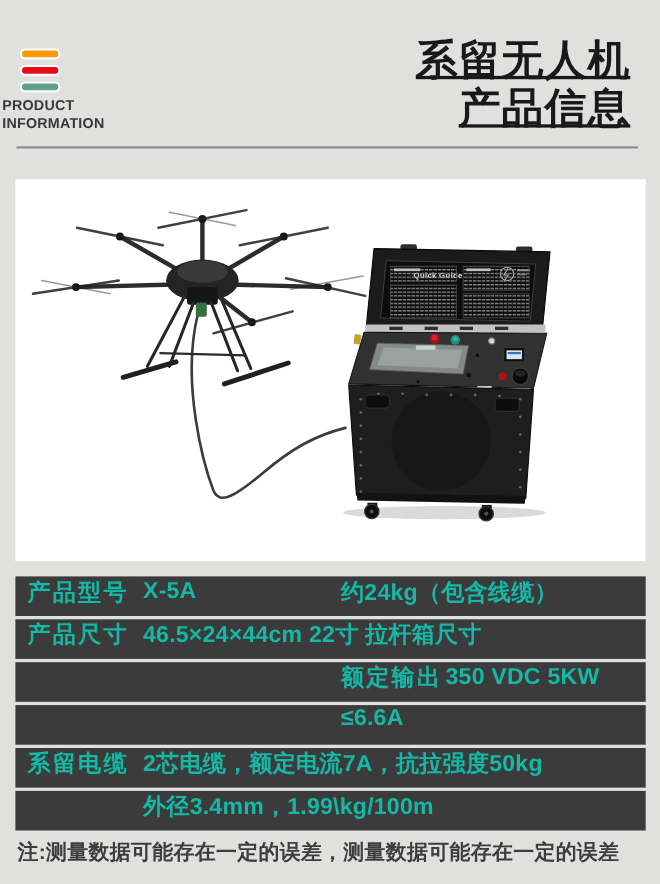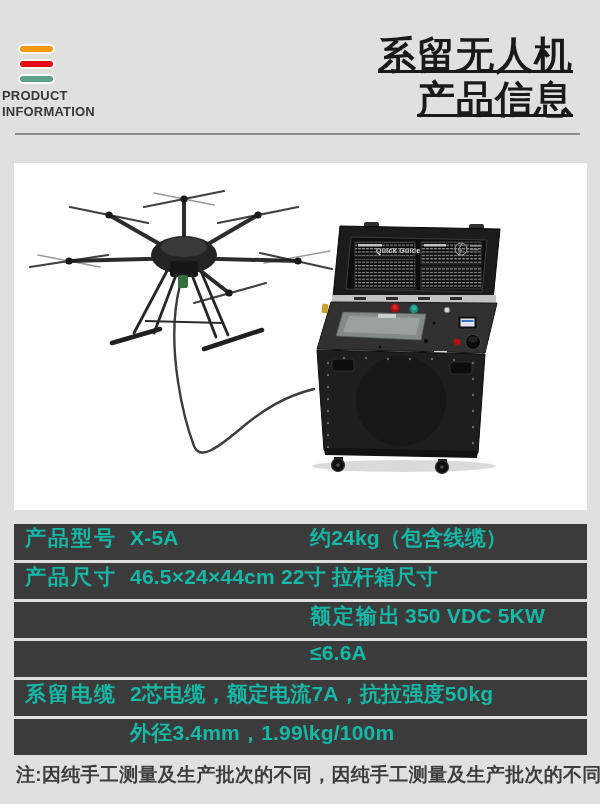--- a/index.html
+++ b/index.html
@@ -217,13 +217,13 @@
   </div>
 </div>
 
 <div class="spec-row row-6">
   <div class="cell">
     <span class="spec-label"></span>
     <span class="spec-value">外径3.4mm，1.99\kg/100m</span>
   </div>
 </div>
 
-<div class="footnote">注:因纯手工测量及生产批次的不同，因纯手工测量及生产批次的不同</div>
+<div class="footnote">注:测量数据可能存在一定的误差，测量数据可能存在一定的误差</div>
 
 </body></html>

